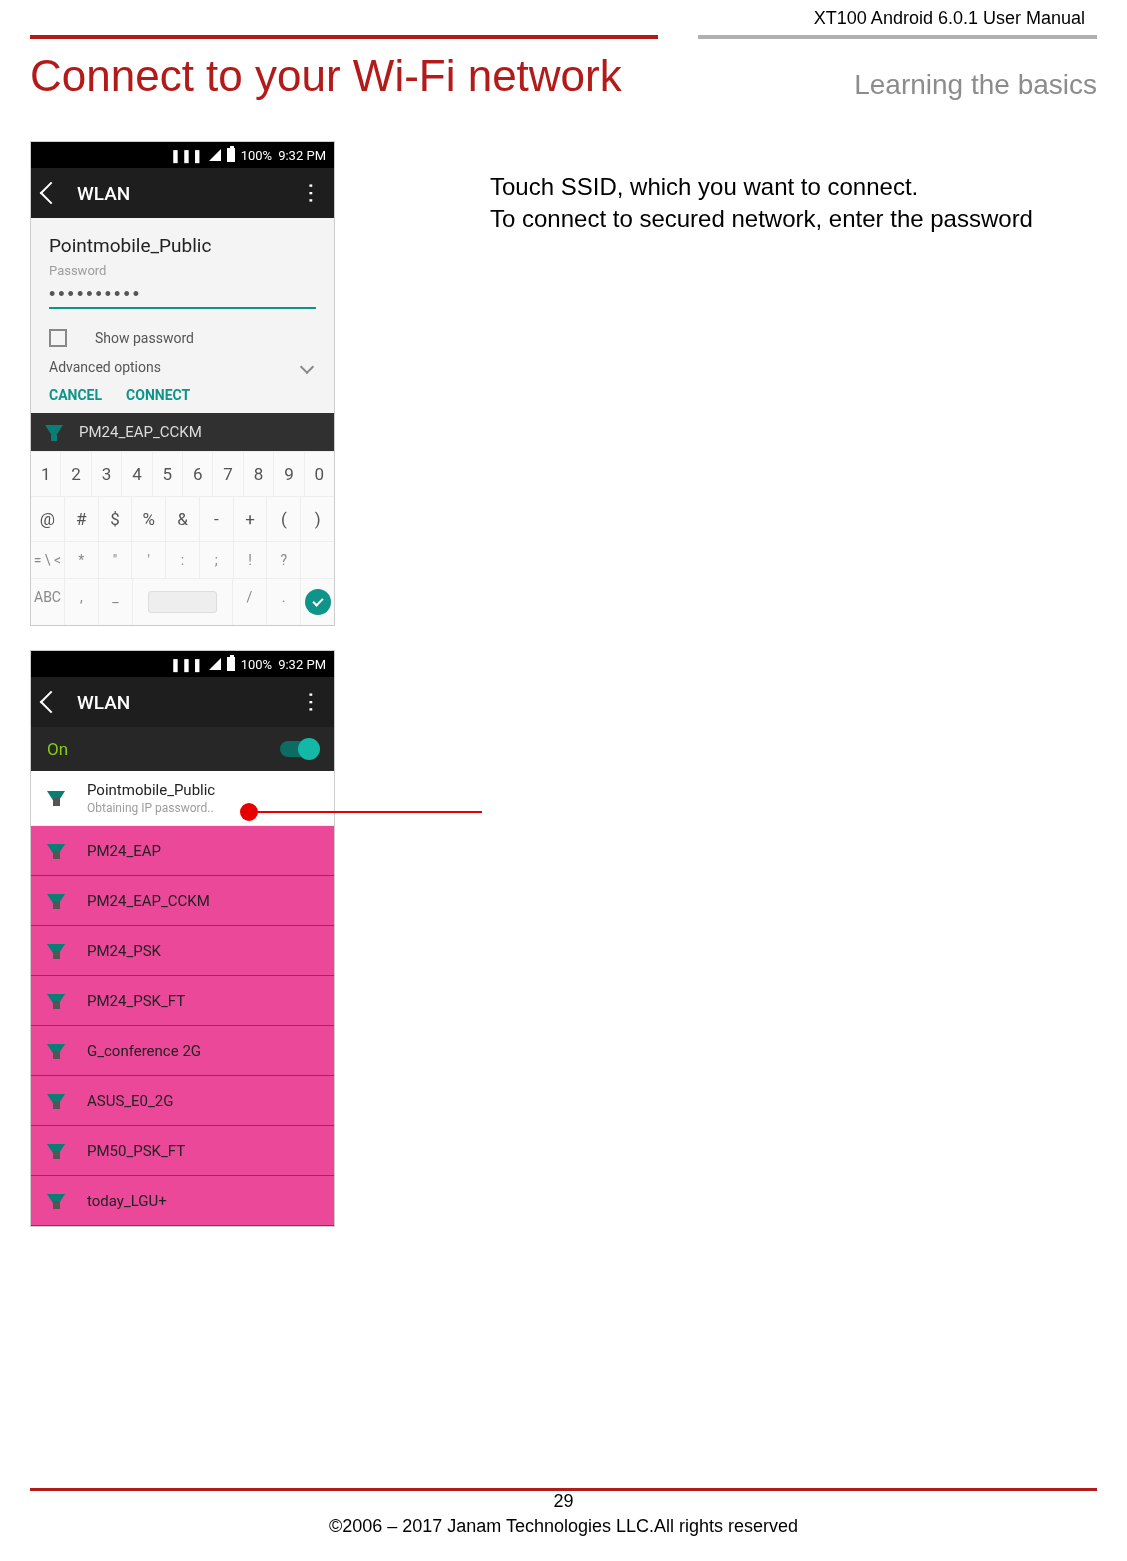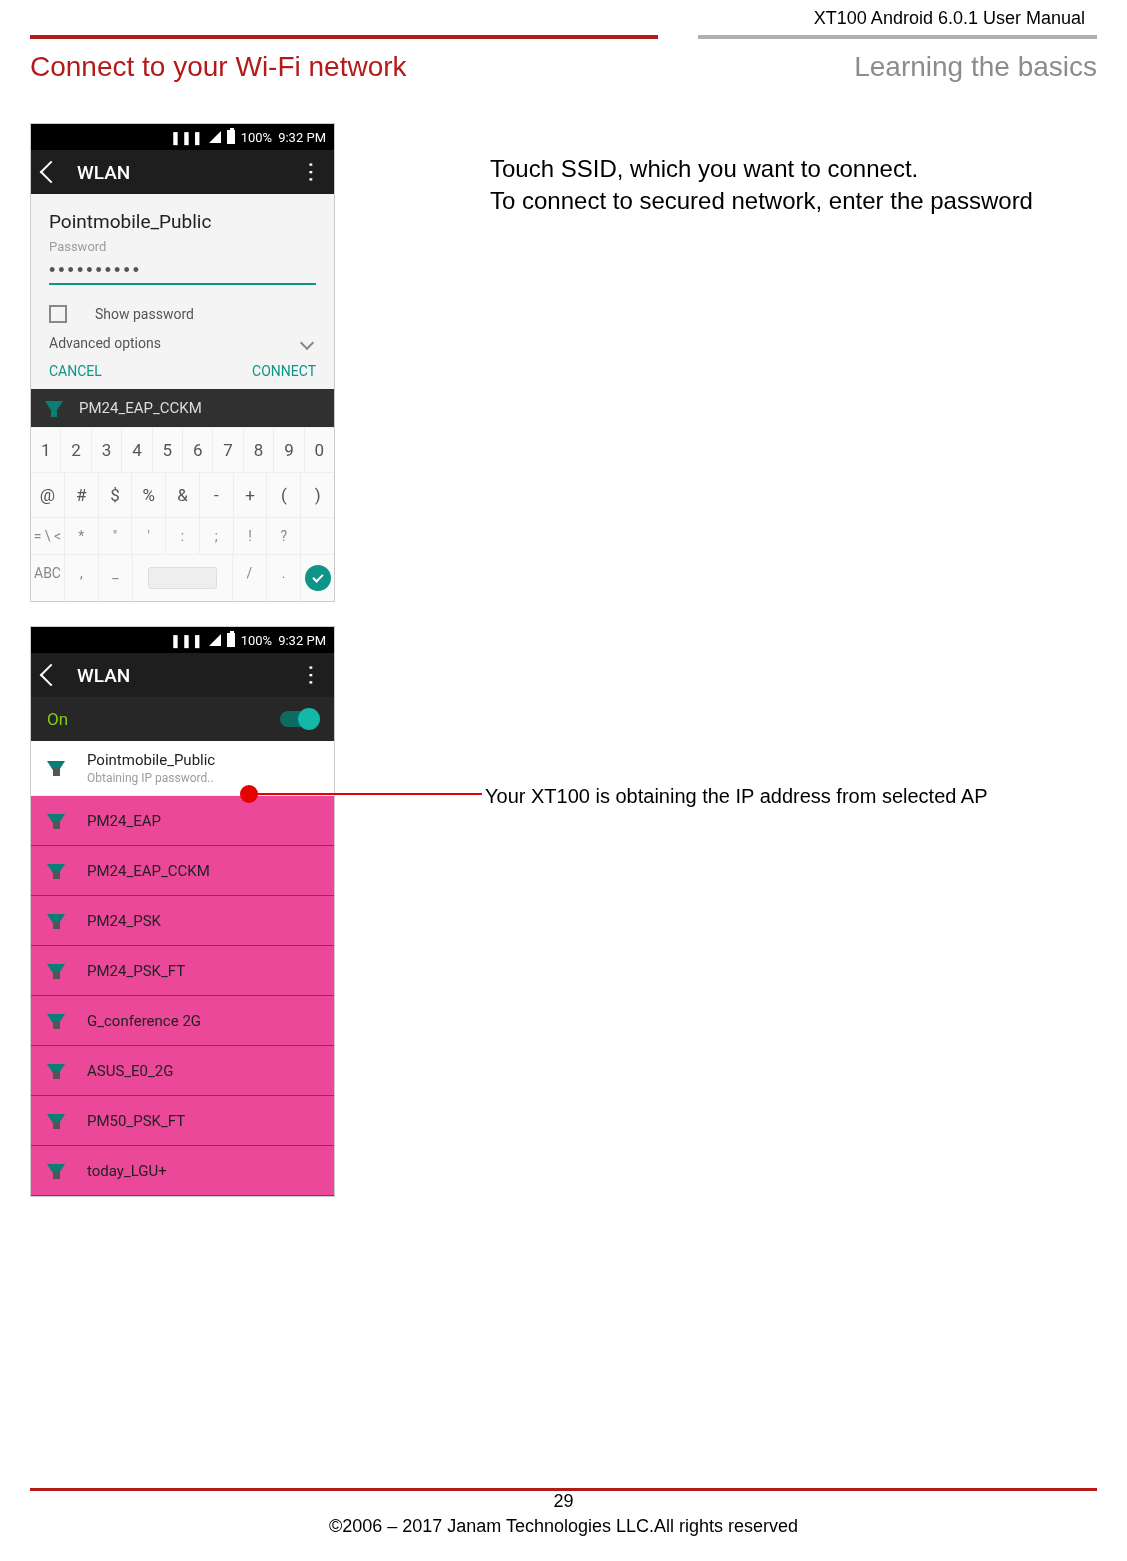--- a/index.html
+++ b/index.html
@@ -36,21 +36,21 @@
     height: 4px;
     background: #b0b0b0;
   }
   .title-row {
     display: flex;
     justify-content: space-between;
     align-items: flex-end;
     margin-top: 12px;
   }
   .title-left {
-    font-size: 28px;
+    font-size: 44px;
     color: #b31b1b;
     font-weight: 400;
   }
   .title-right {
     font-size: 28px;
     color: #8c8c8c;
   }
   .content {
     position: relative;
     margin-top: 40px;
@@ -84,21 +84,21 @@
     position: relative;
   }
   .batt::before {
     content: "";
     position: absolute;
     top: -3px; left: 2px;
     width: 4px; height: 2px;
     background: #fff;
   }
   .app-bar {
-    height: 44px;
+    height: 50px;
     background: #1e1e1e;
     color: #fff;
     display: flex;
     align-items: center;
     padding: 0 12px;
     font-size: 19px;
   }
   .app-bar .arrow {
     width: 16px; height: 16px;
     border-left: 2px solid #fff;
@@ -176,24 +176,24 @@
   }
   .chev {
     width: 10px; height: 10px;
     border-right: 2px solid #888;
     border-bottom: 2px solid #888;
     transform: rotate(45deg);
     margin-right: 4px;
   }
   .dlg-btns {
     display: flex;
-    justify-content: space-between;
-    gap: 36px;
+    justify-content: flex-start;
+    gap: 24px;
     font-size: 14px;
-    font-weight: 400;
+    font-weight: 700;
     color: #0e9488;
   }
 
   
   .kb {
     background: #fafafa;
   }
   .kb-row {
     display: flex;
   }
@@ -546,21 +546,20 @@
             </span>
             <span class="net-text">
               <span>today_LGU+</span>
             </span>
           </div>
         </div>
     </div>
 
     <div class="callout-dot"></div>
     <div class="callout-line"></div>
-    <div class="callout">Your XT100 is obtaining the IP address from selected AP</div>
 
   </div>
 
   <div class="footer-rule"></div>
   <div class="footer">
     <div>29</div>
     <div>©2006 – 2017 Janam Technologies LLC.All rights reserved</div>
   </div>
 
 </div>

